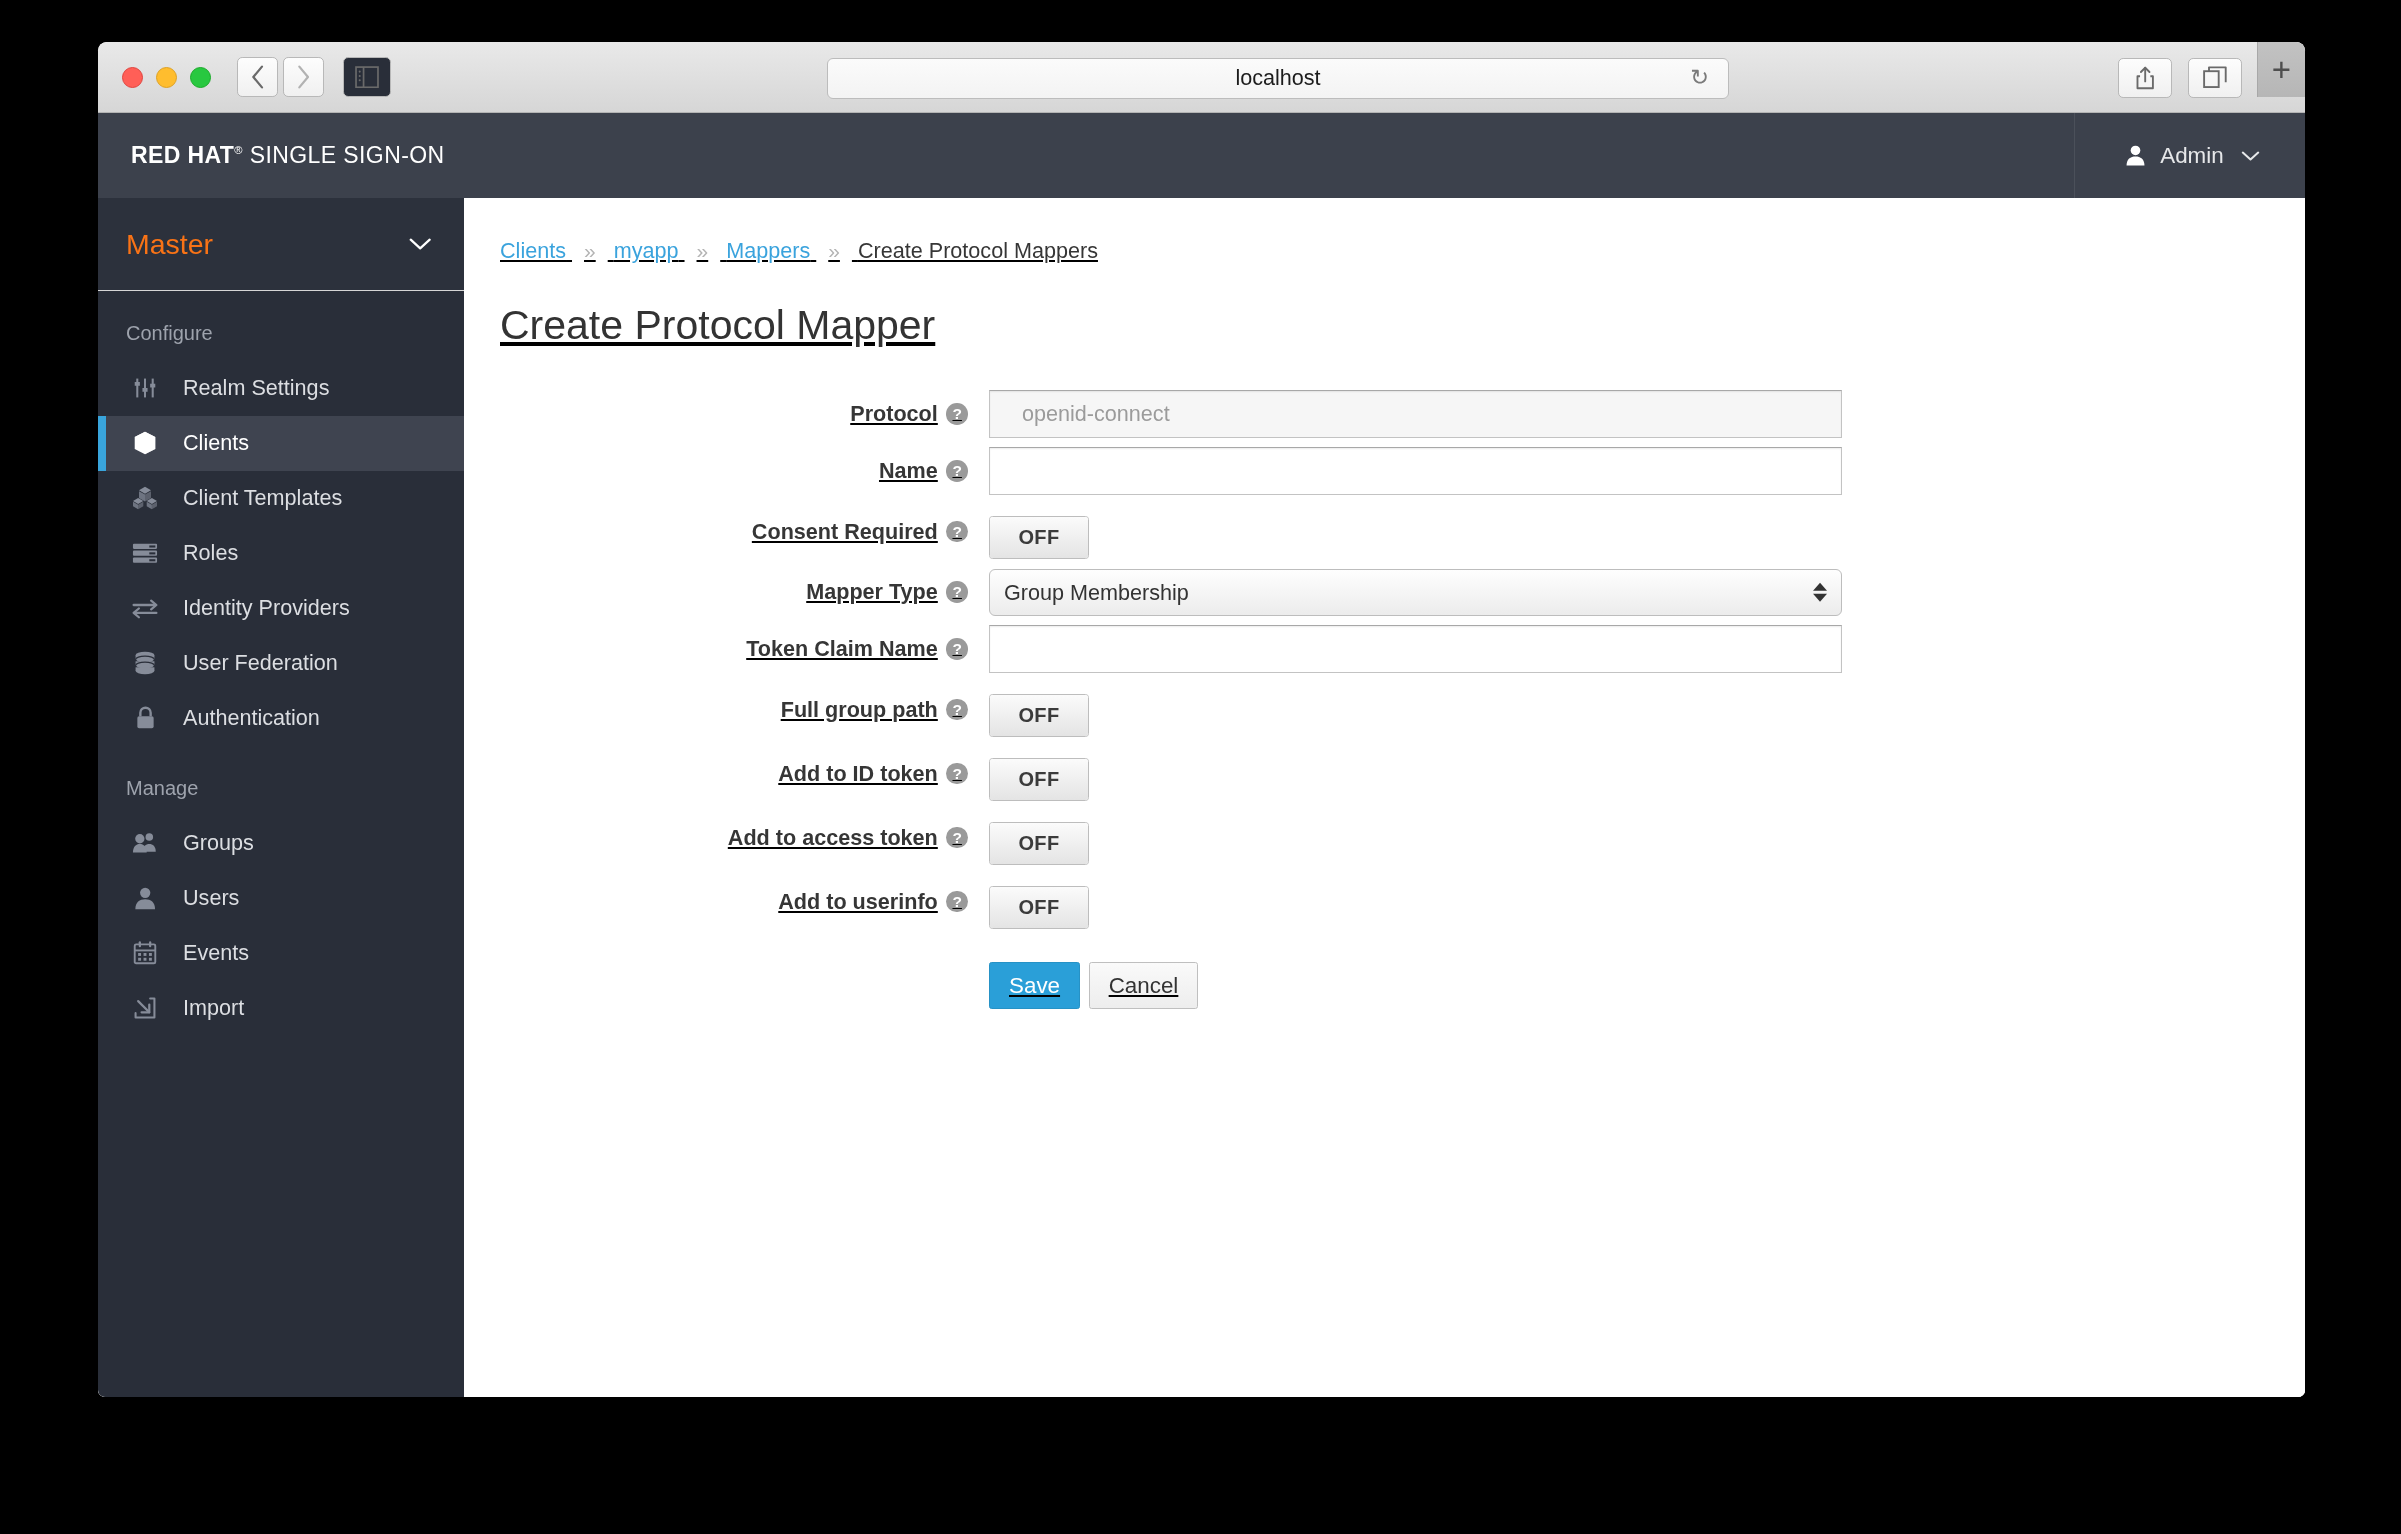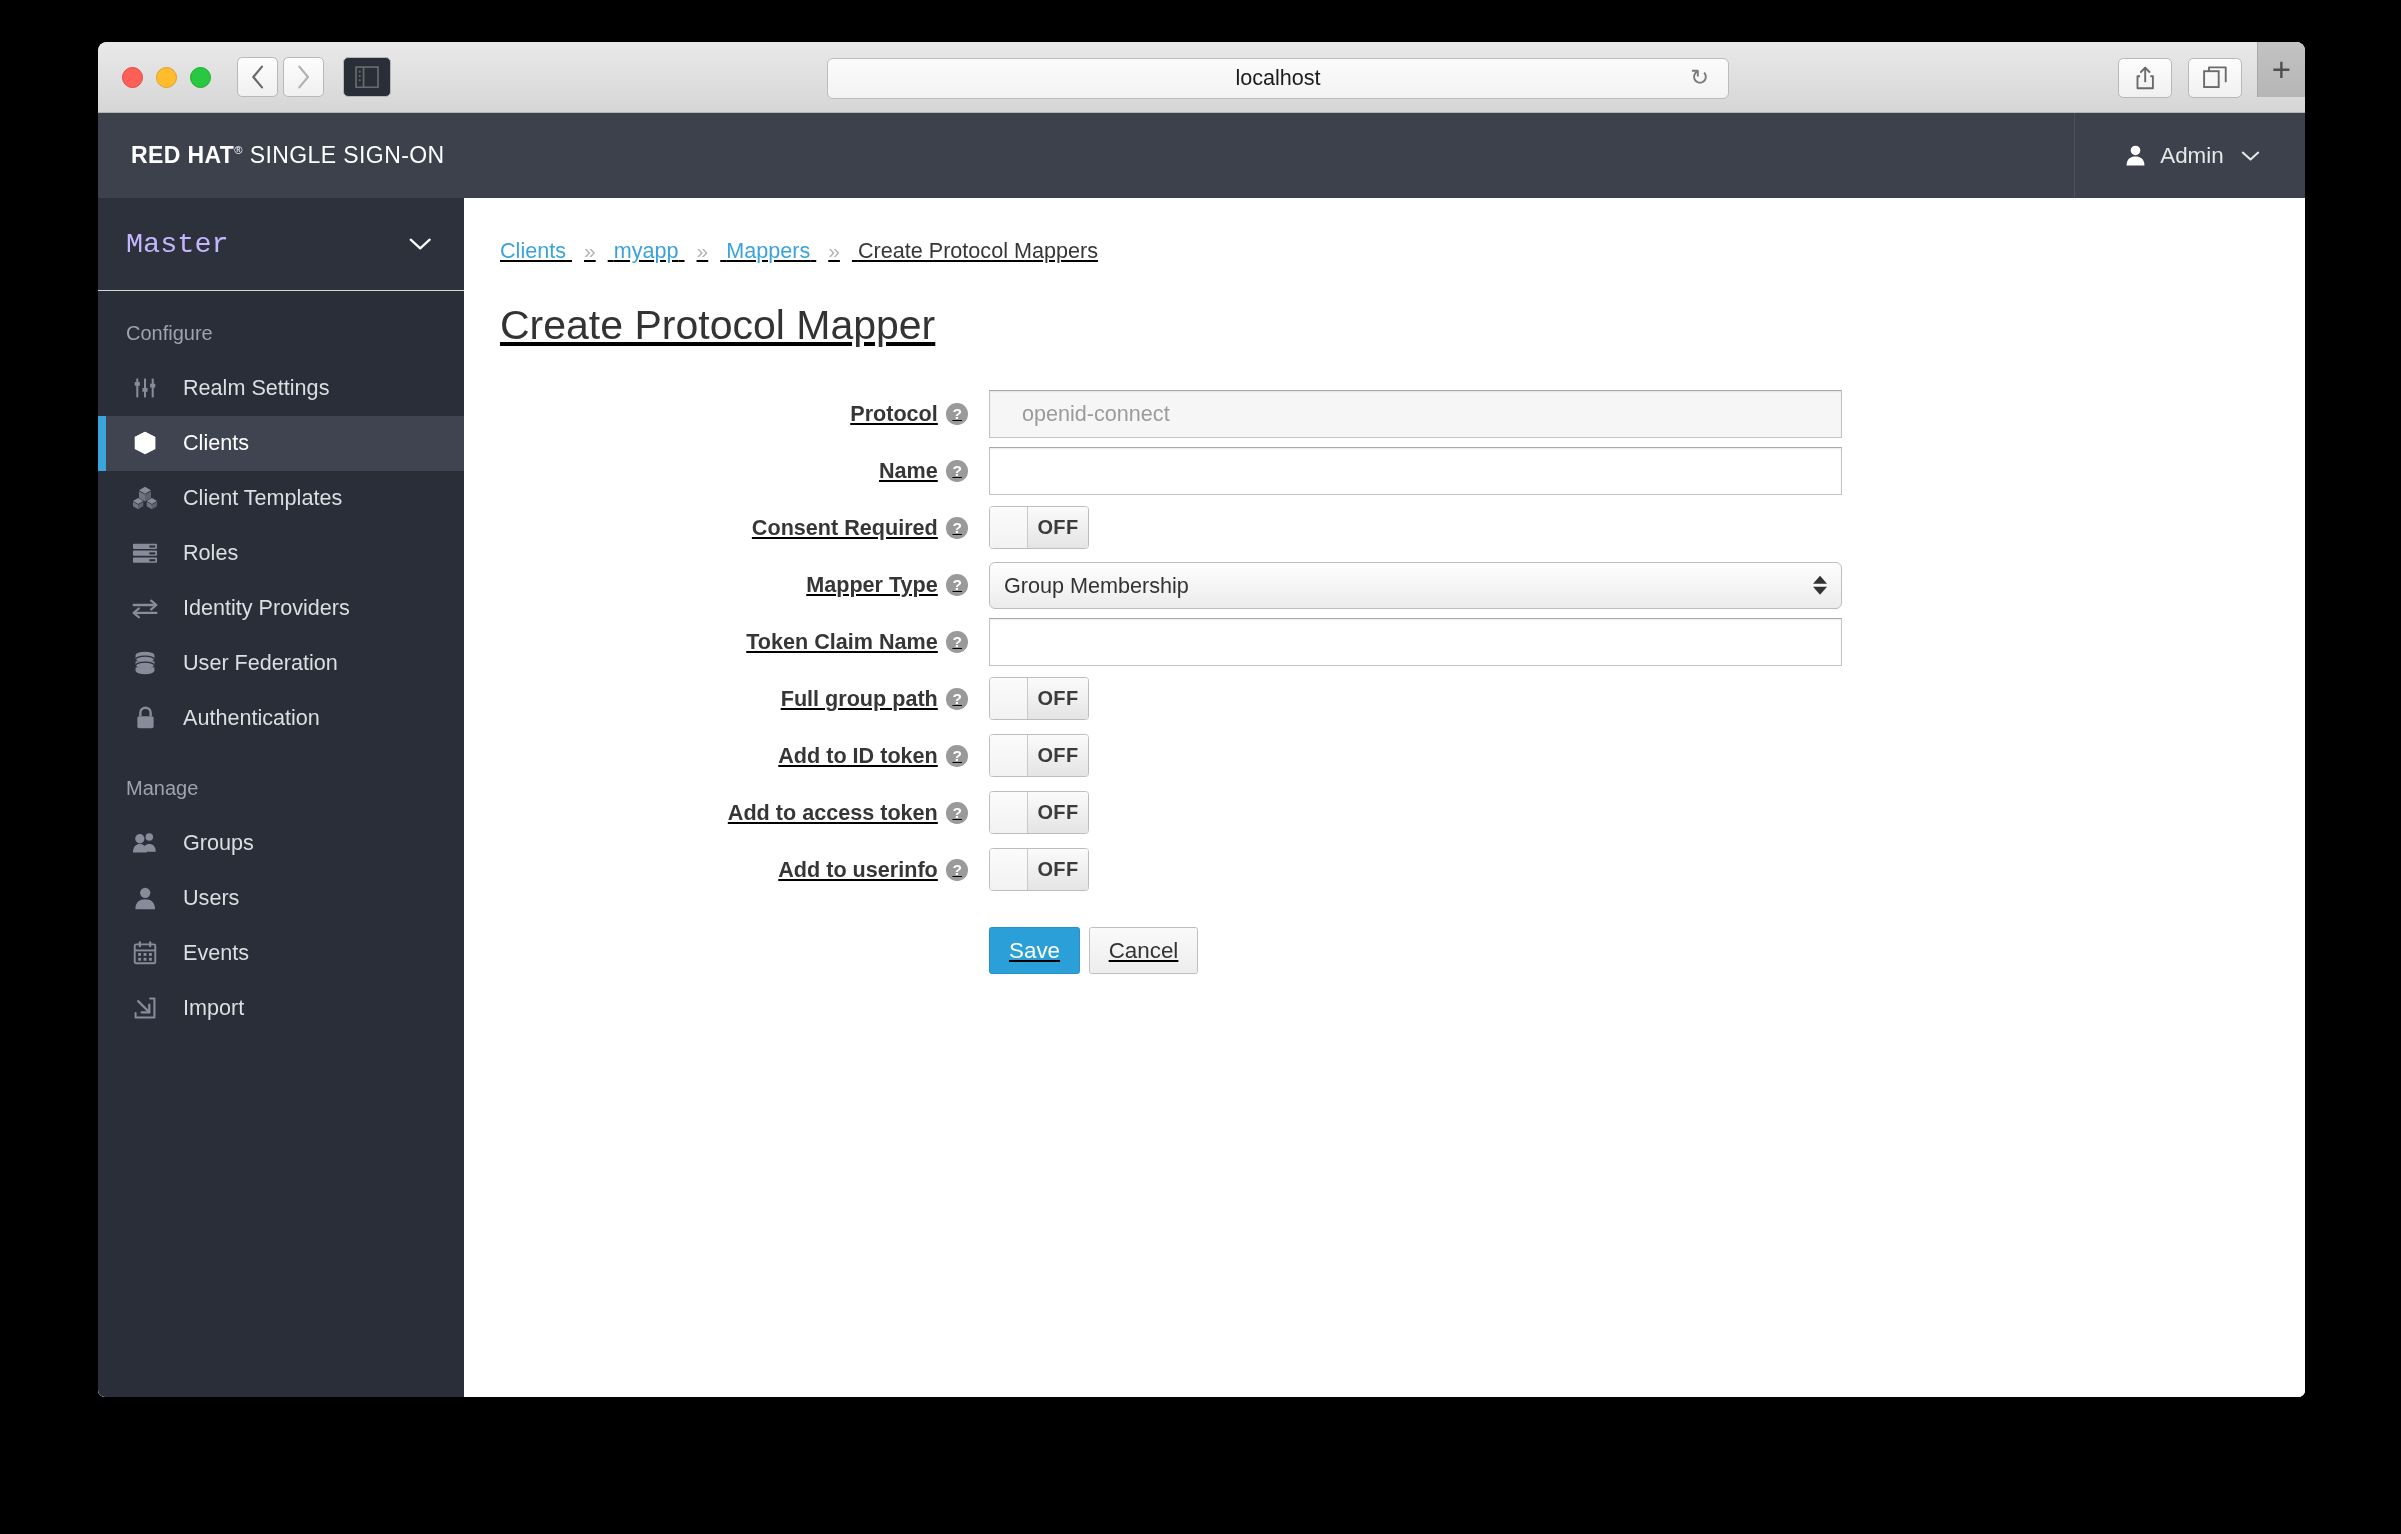--- a/index.html
+++ b/index.html
@@ -120,21 +120,21 @@
 
   
   .sidebar { width: 366px; background: #292e39; flex: none; }
   .realm-select {
     height: 93px;
     background: #2c313c;
     border-bottom: 0.9px solid #d6d6d6;
     display: flex; align-items: center; justify-content: space-between;
     padding: 0 33px 0 28px;
   }
-  .realm-name { color: #c4b5fd; font-size: 28.5px; font-weight: 400; font-family: Liberation Mono, monospace; }
+  .realm-name { color: #f97316; font-size: 28.5px; font-weight: 400; }
   .realm-caret { color: #fff; display: flex; }
 
   .nav-section-title {
     color: #9ea3ad;
     font-size: 20px;
     padding: 31px 0 15.5px 28px;
   }
   .nav-item {
     position: relative;
     height: 55px;
@@ -228,20 +228,21 @@
   .tri.down { border-top: 8.6px solid #333; }
 
   
   .toggle {
     display: inline-flex;
     width: 100px; height: 43px;
     border: 0.9px solid #bdbdbd;
     border-radius: 3.5px;
     overflow: hidden;
     background: #fff;
+    flex-direction: column;
   }
   .toggle .knob {
     width: 38px; flex: none;
     background: linear-gradient(to bottom, #fbfbfb 0%, #f2f2f2 100%);
     border-right: 0.9px solid #c9c9c9;
   }
   .toggle .state {
     flex: 1;
     background: linear-gradient(to bottom, #fbfbfb 0%, #e4e4e4 100%);
     display: flex; align-items: center; justify-content: center;

